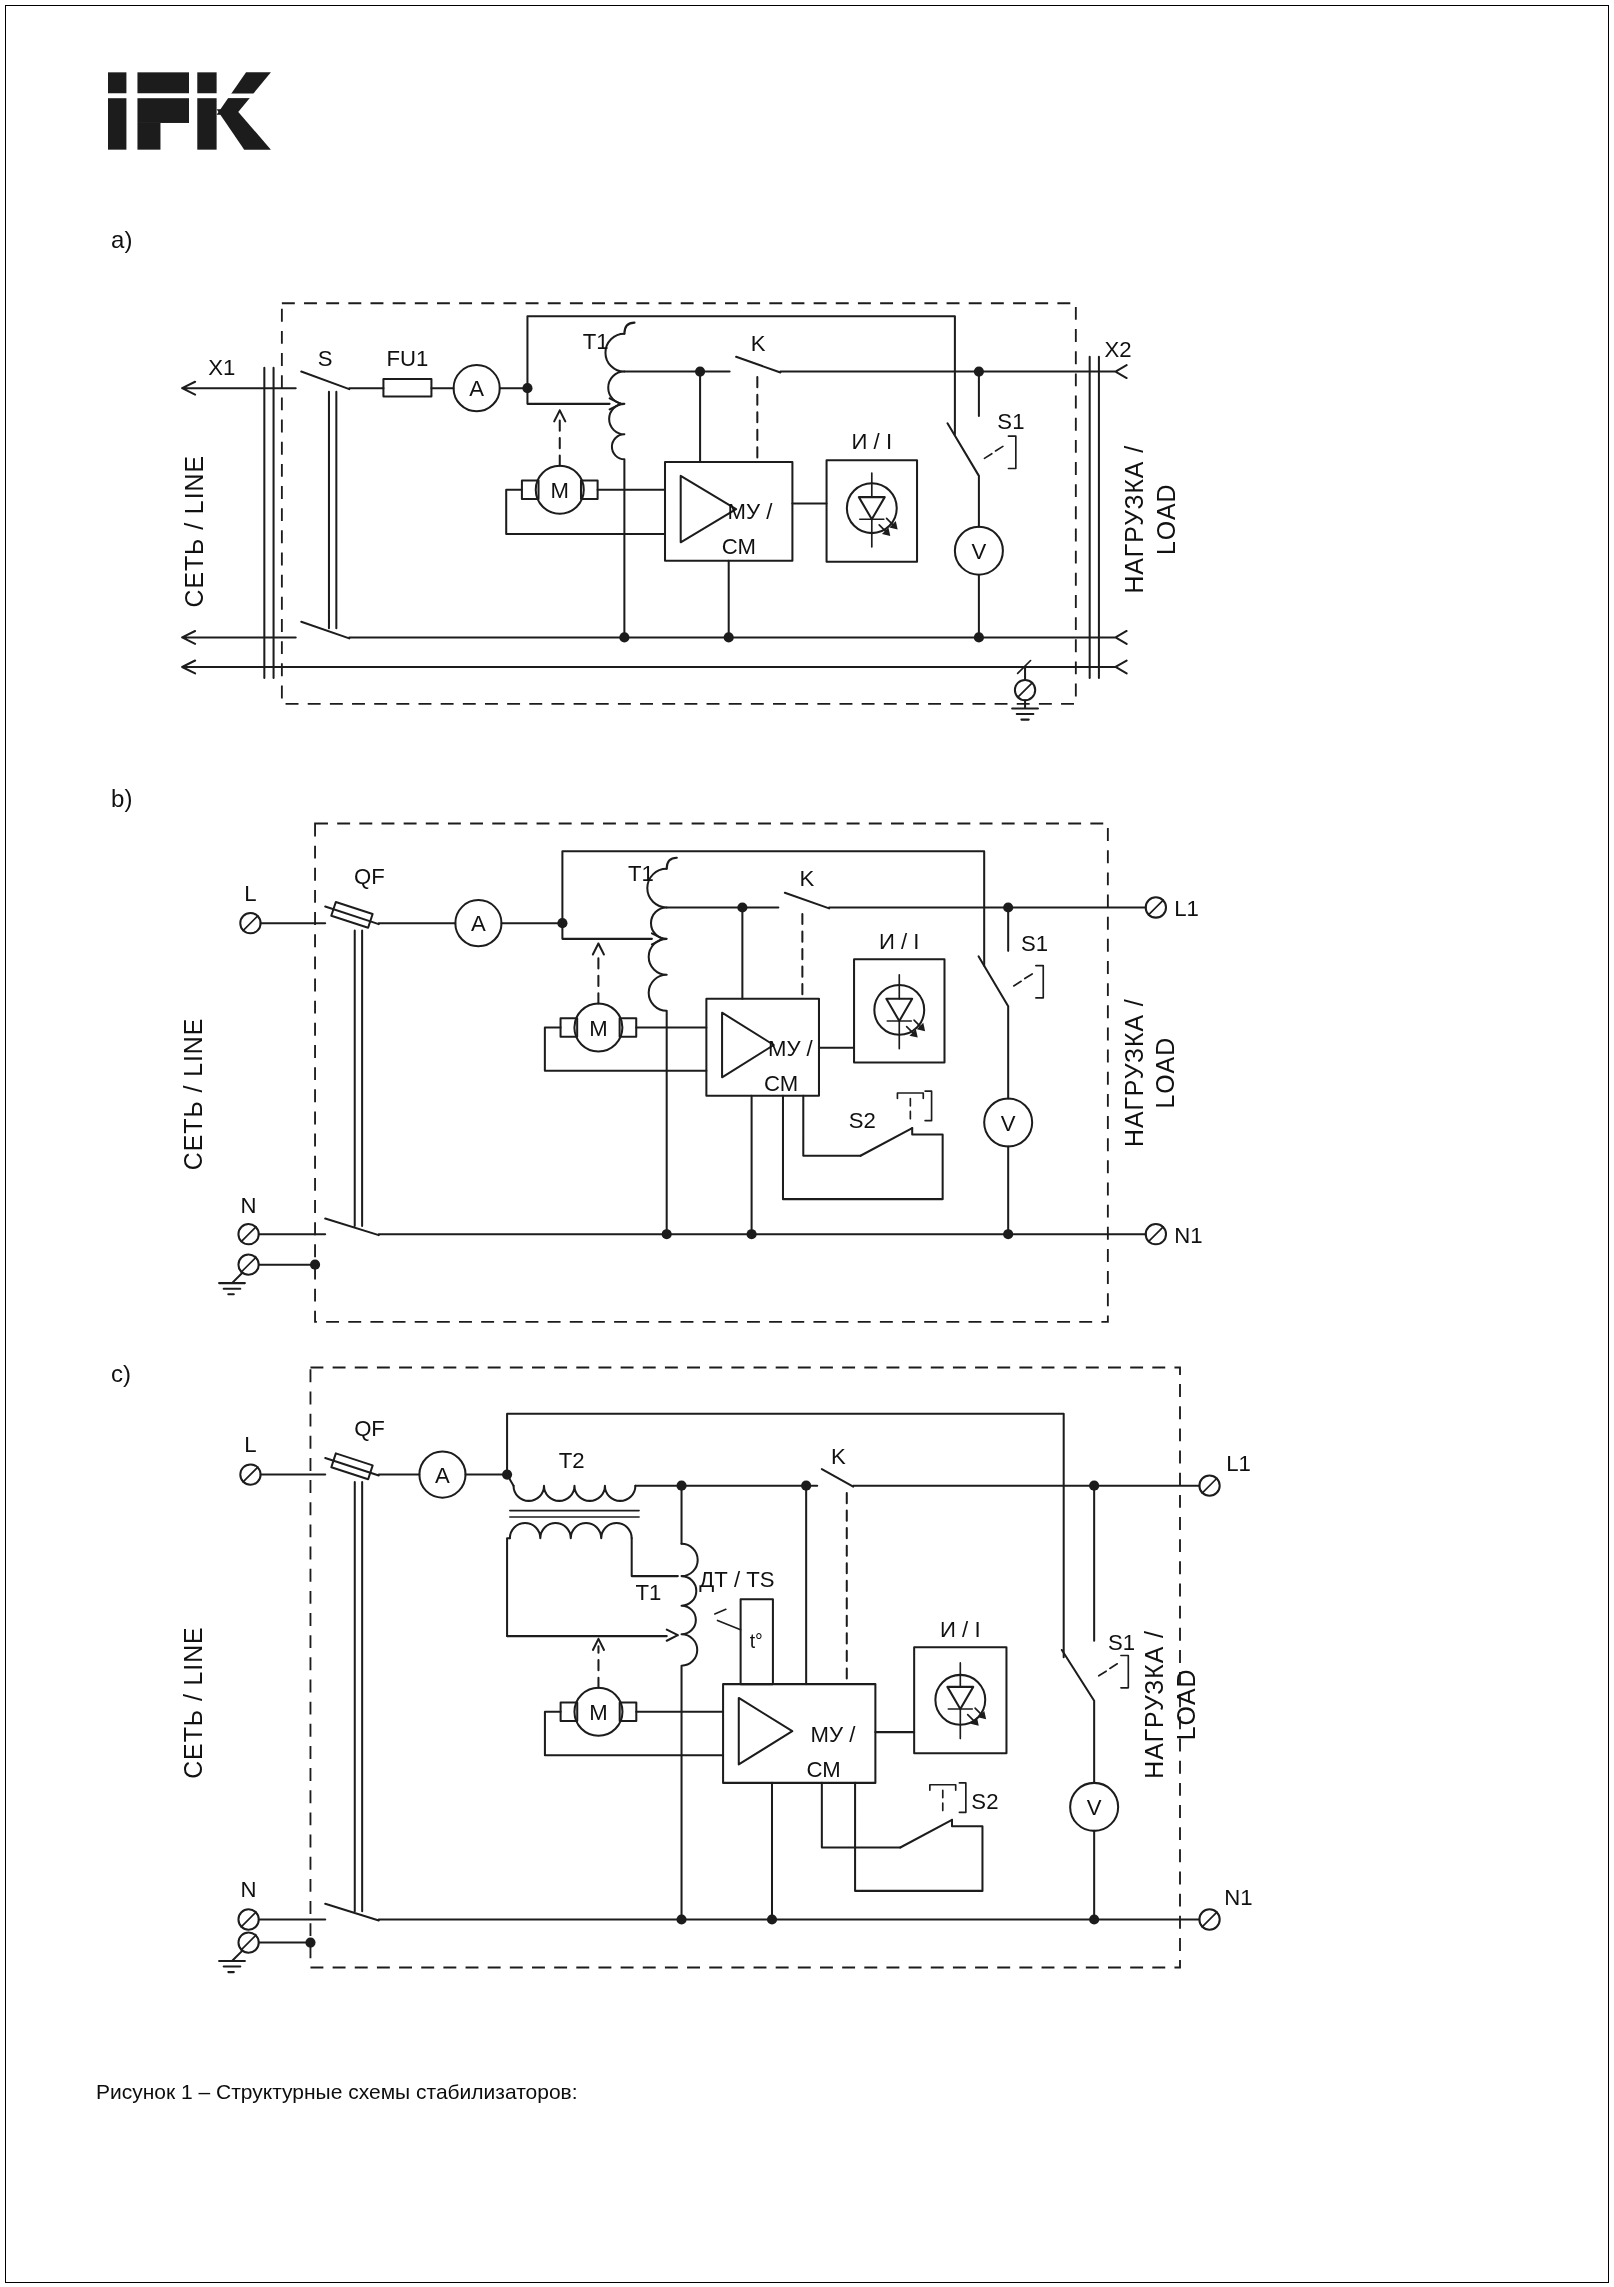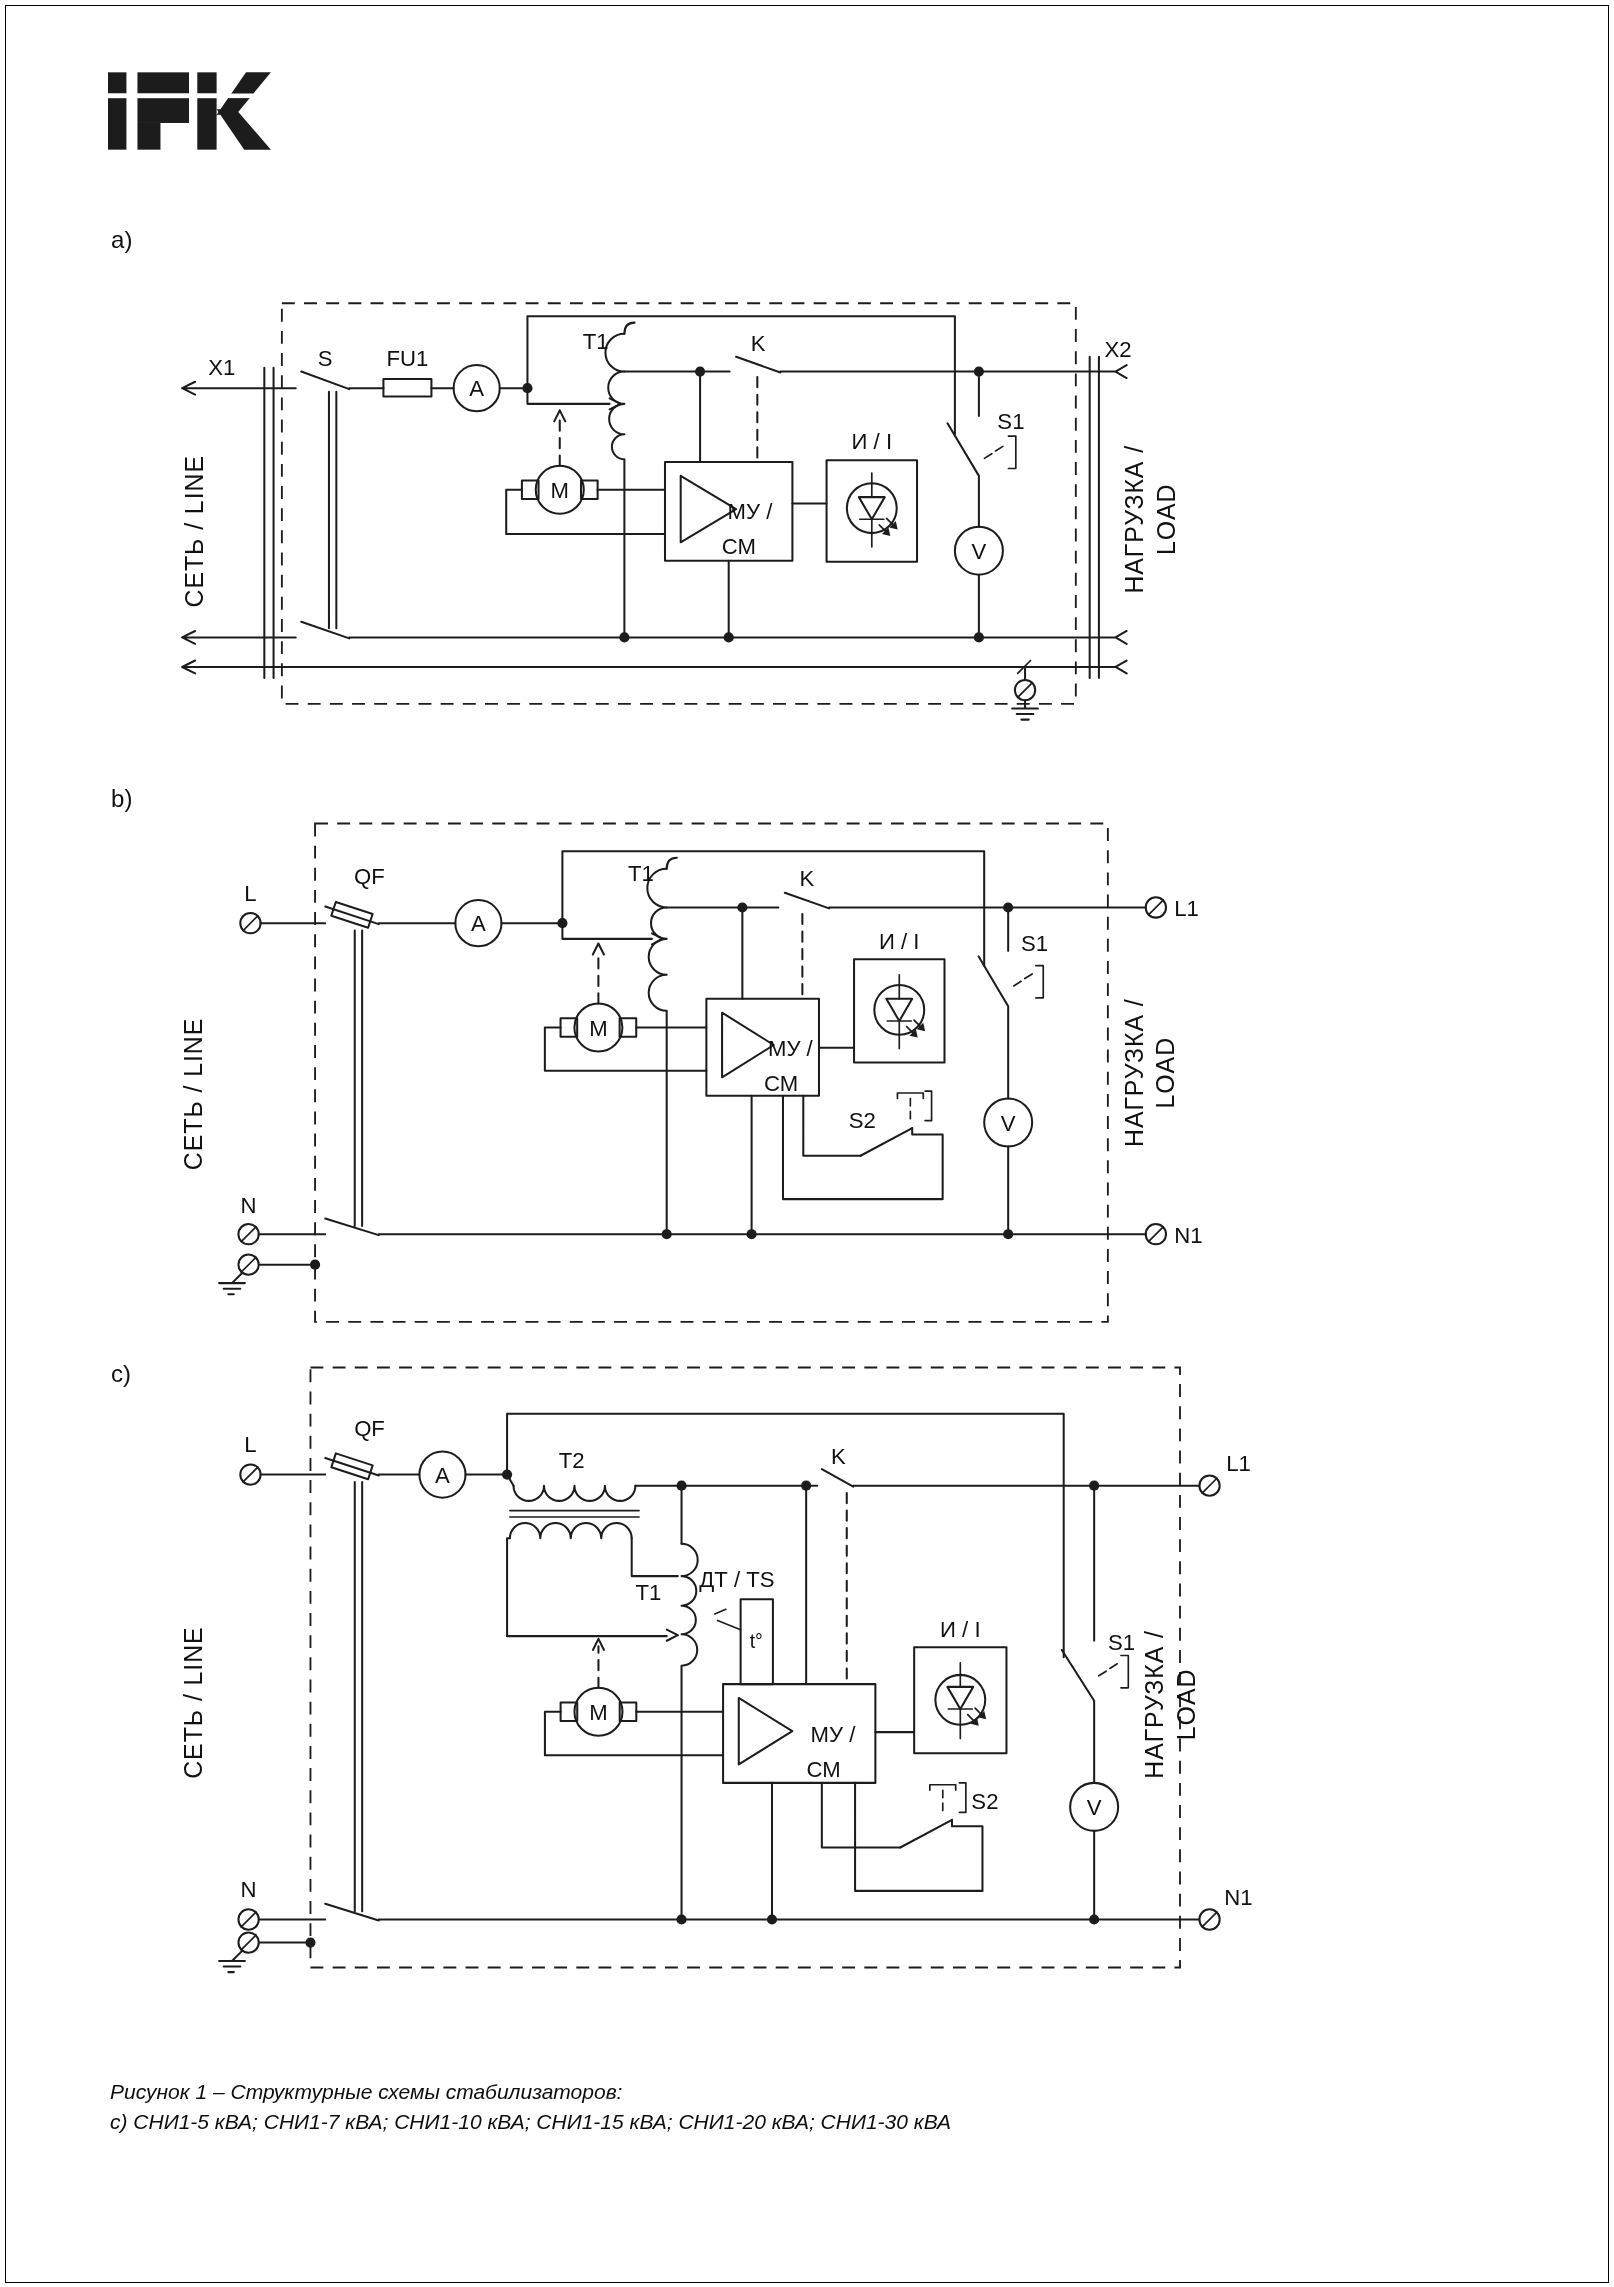--- a/index.html
+++ b/index.html
@@ -11,21 +11,21 @@
   svg .w{fill:none;stroke:#1c1c1c;stroke-width:2.2;stroke-linecap:round;stroke-linejoin:round;}
   svg .thin{stroke-width:1.8;}
   svg .dsh{stroke-dasharray:11 8;}
   svg .enc{fill:none;stroke:#1c1c1c;stroke-width:2;stroke-dasharray:14 10;}
   svg .dot{fill:#1c1c1c;stroke:none;}
   svg .blk{fill:#1c1c1c;stroke:none;}
   svg text{font-family:"Liberation Sans",sans-serif;font-size:24px;fill:#111;}
   svg text.sec{font-size:26px;}
   svg text.rot{font-size:27px;letter-spacing:1px;}
   svg text.sm{font-size:21px;}
-  .caption{left:110px;top:2077px;width:1338px;font-style:italic;}
+  .caption{left:96px;top:2077px;width:1338px;}
   .caption p{margin:0;font-size:21px;line-height:30px;white-space:pre-wrap;color:#0d0d0d;}
 </style>
 </head>
 <body>
 
 <div id="page">
   <div id="frame"></div>
 
   <svg class="abs" style="left:108px;top:72px" width="162" height="78" viewBox="0 0 176 84">
     <rect class="blk" x="0" y="0" width="20" height="23"></rect>
@@ -392,16 +392,15 @@
       <circle class="w" cx="269" cy="2105" r="11"></circle>
       <path class="w thin" d="M261,2113 L277,2097"></path>
       <path class="w" d="M280,2105 H336"></path>
       <circle class="dot" cx="336" cy="2105" r="5.5"></circle>
       <path class="w" d="M262,2114 L251,2125 M237,2125 H265 M242,2131 H260 M247,2137 H253"></path>
     </g>
   </svg>
 
   <div class="abs caption">
     <p>Рисунок 1 – Структурные схемы стабилизаторов:</p>
-    <p>c) СНИ1-5 кВА; СНИ1-7 кВА; СНИ1-10 кВА; СНИ1-15 кВА; СНИ1-20 кВА; СНИ1-30 кВА</p>
   </div>
 </div>
 
 
 </body></html>

